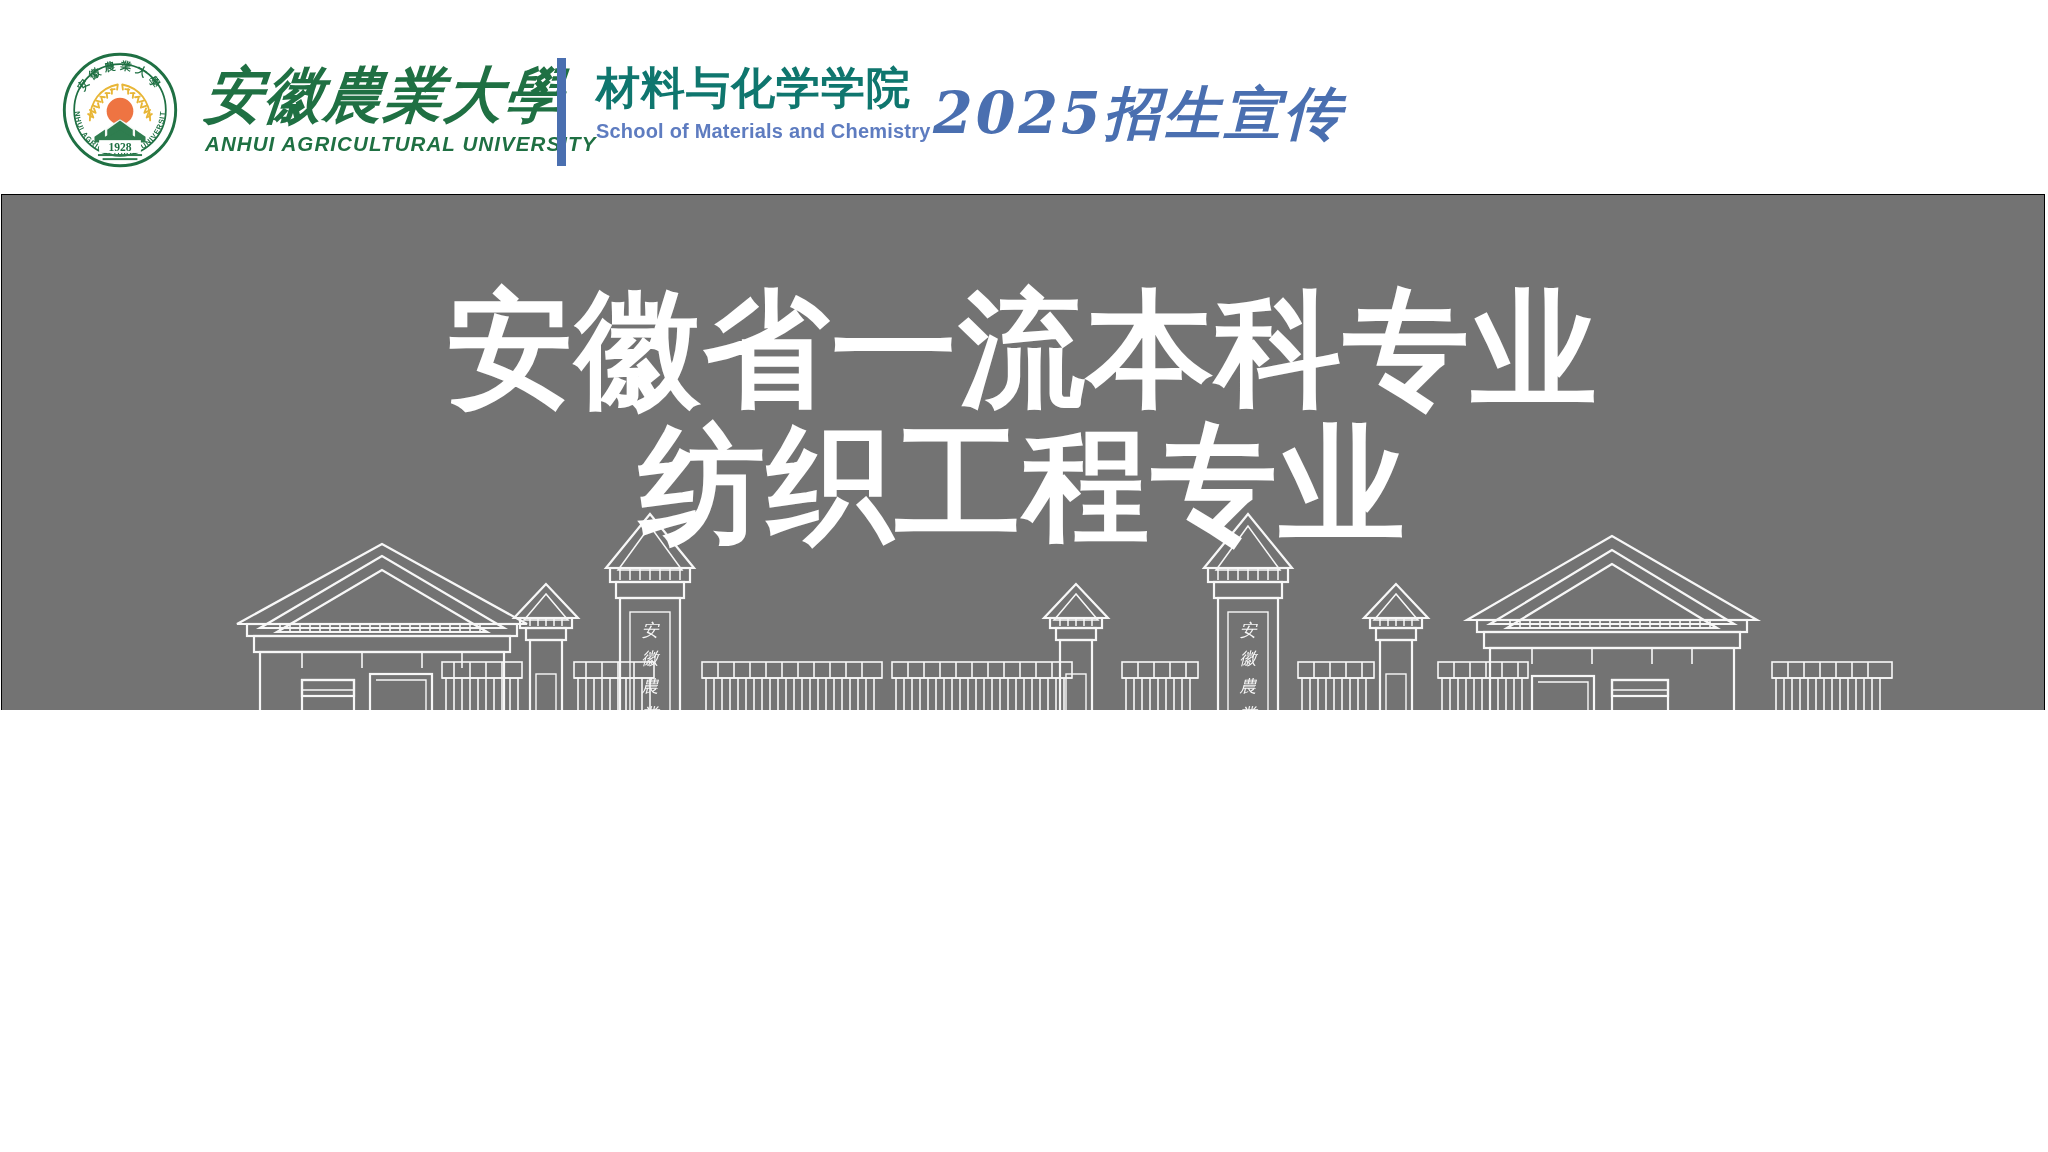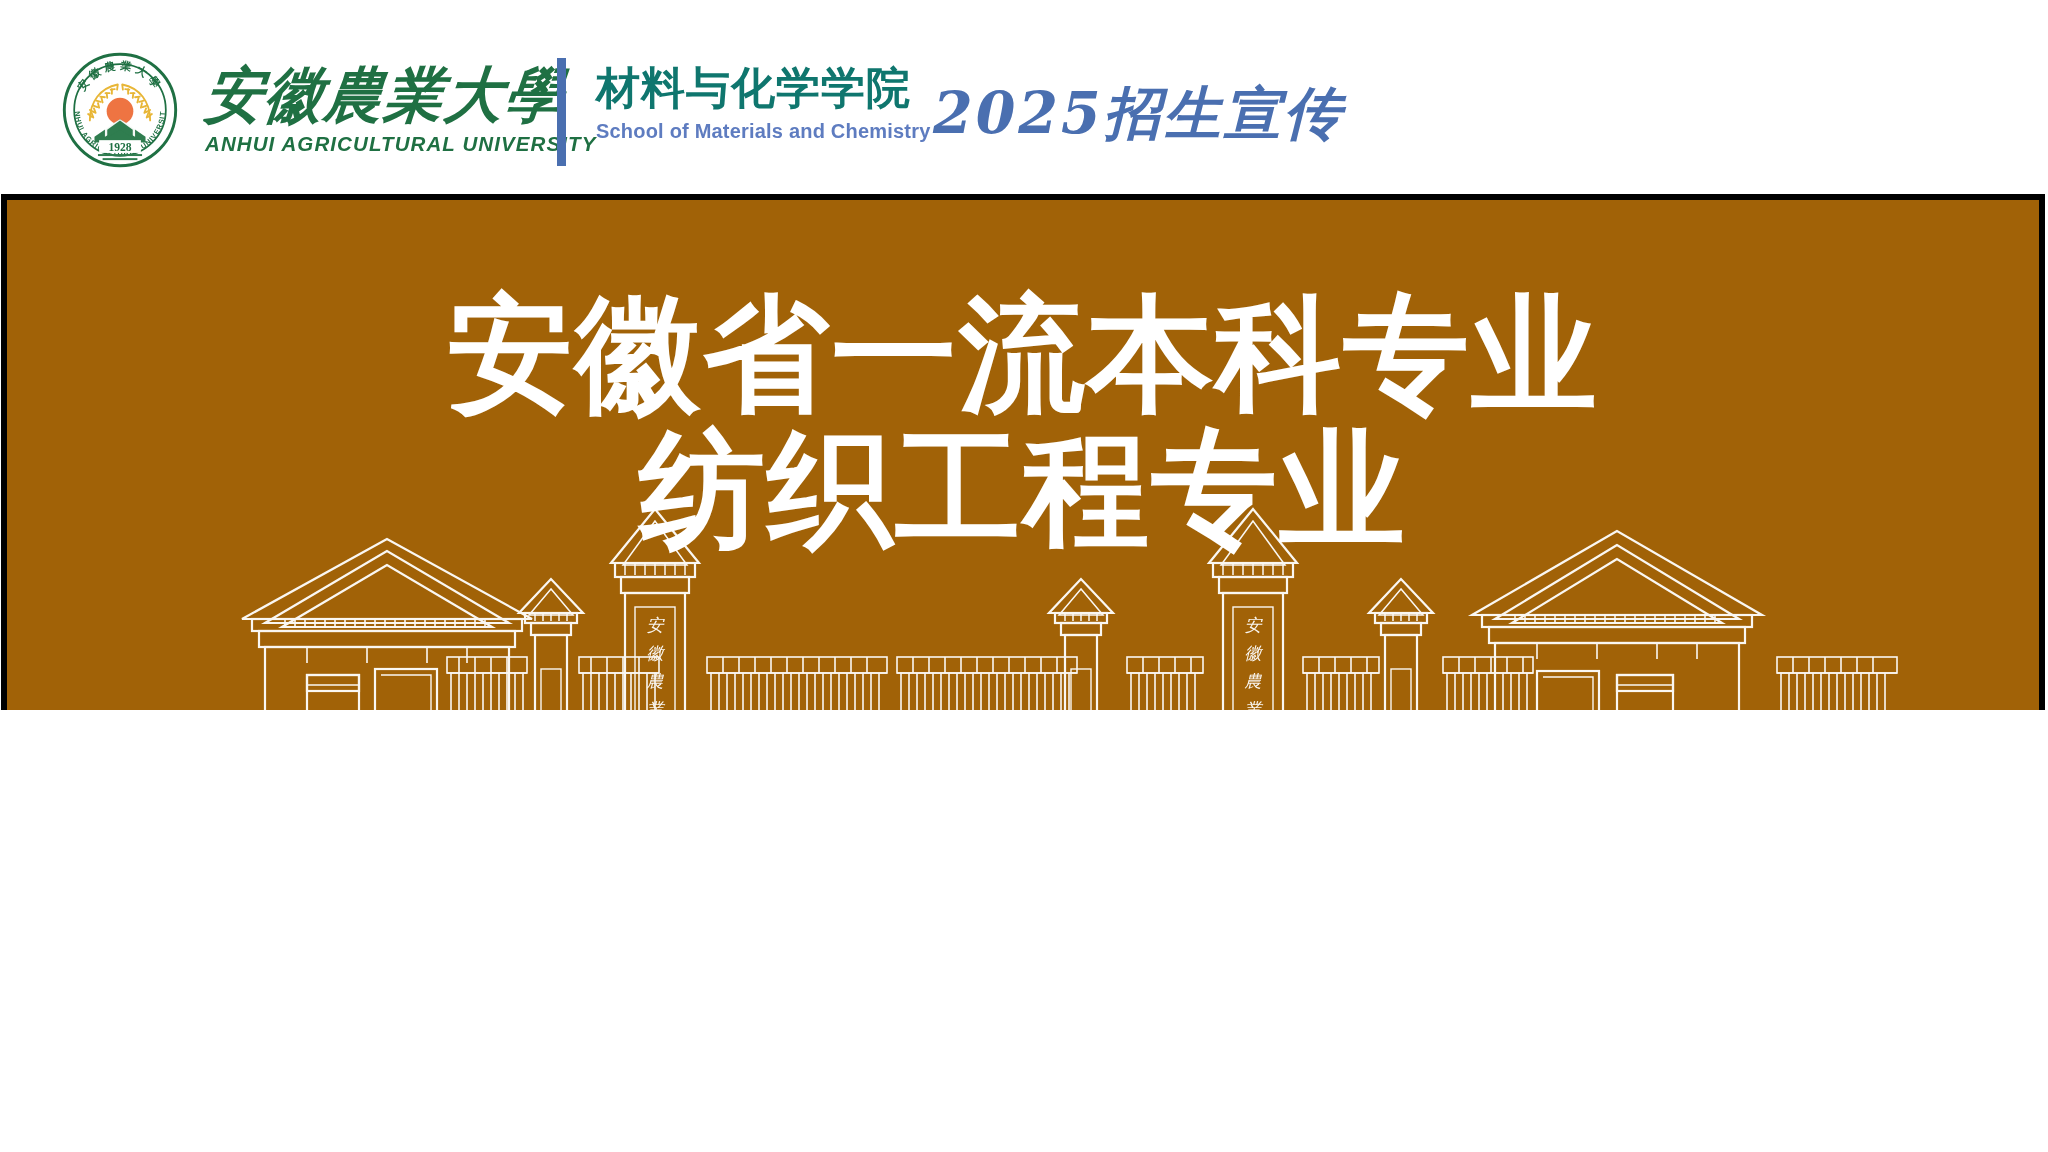--- a/index.html
+++ b/index.html
@@ -85,22 +85,22 @@
     color:#4a6fb0;
     letter-spacing:3px;
     white-space:nowrap;
     margin-top:8px;
   }
 
   
   .banner{
     position:absolute;left:1px;top:194px;
     width:2044px;height:547px;
-    background:#a16207;
-    border:6px solid #000000;
+    background:#737373;
+    border:1px solid #000000;
     box-sizing:border-box;
     overflow:hidden;
   }
   .banner-title{
     position:absolute;left:0;top:88px;width:100%;
     text-align:center;
     color:#ffffff;
     font-family:"DejaVu Sans","Liberation Sans",sans-serif;
     font-weight:bold;
     line-height:1.07;

